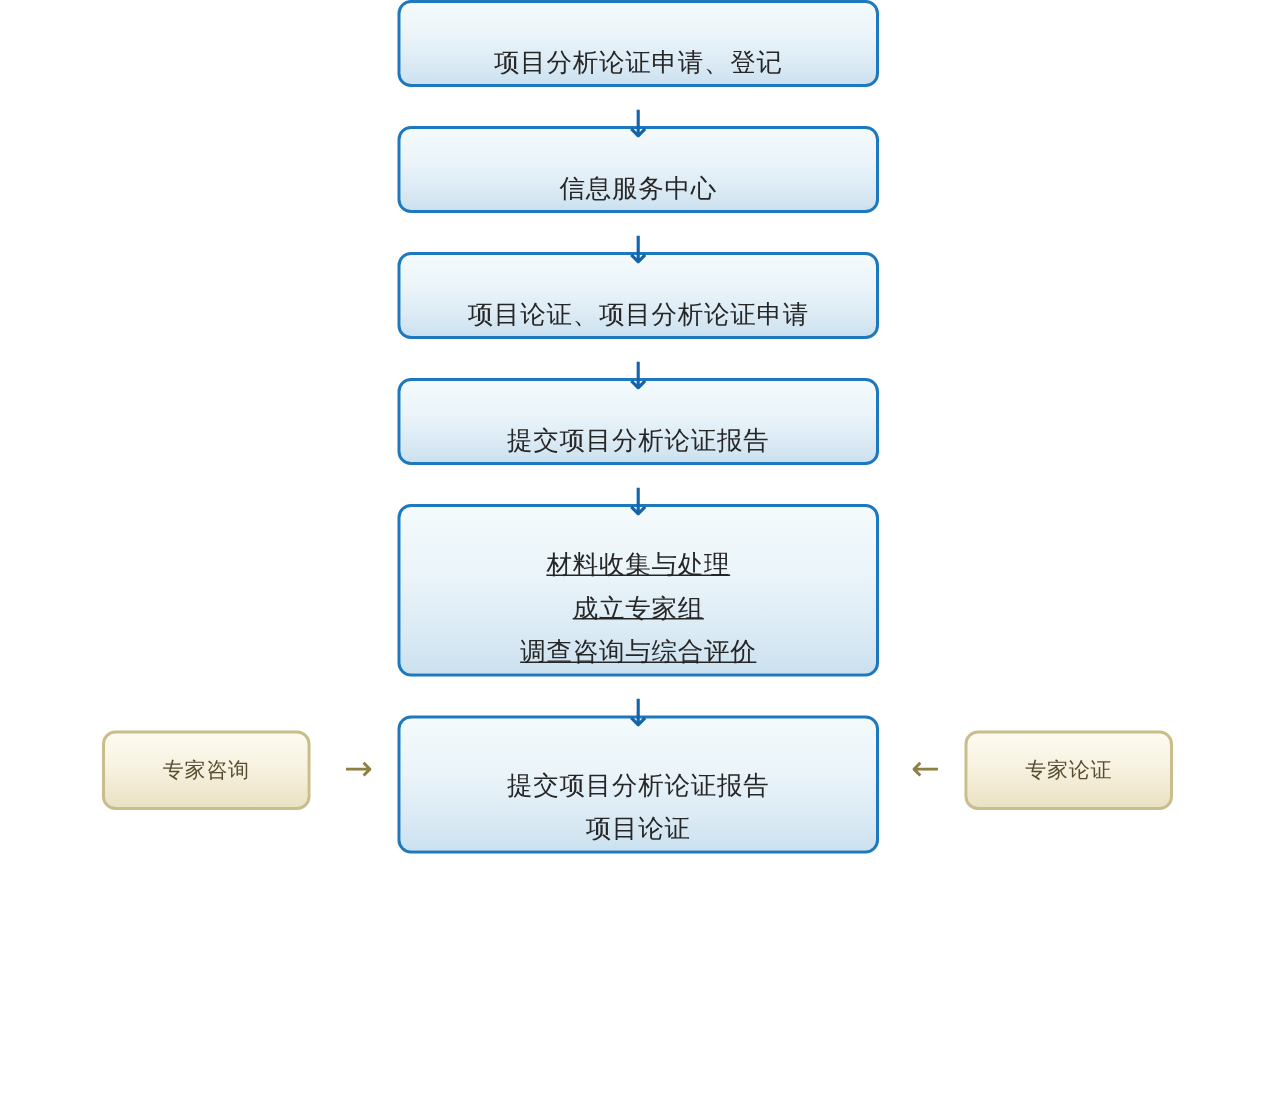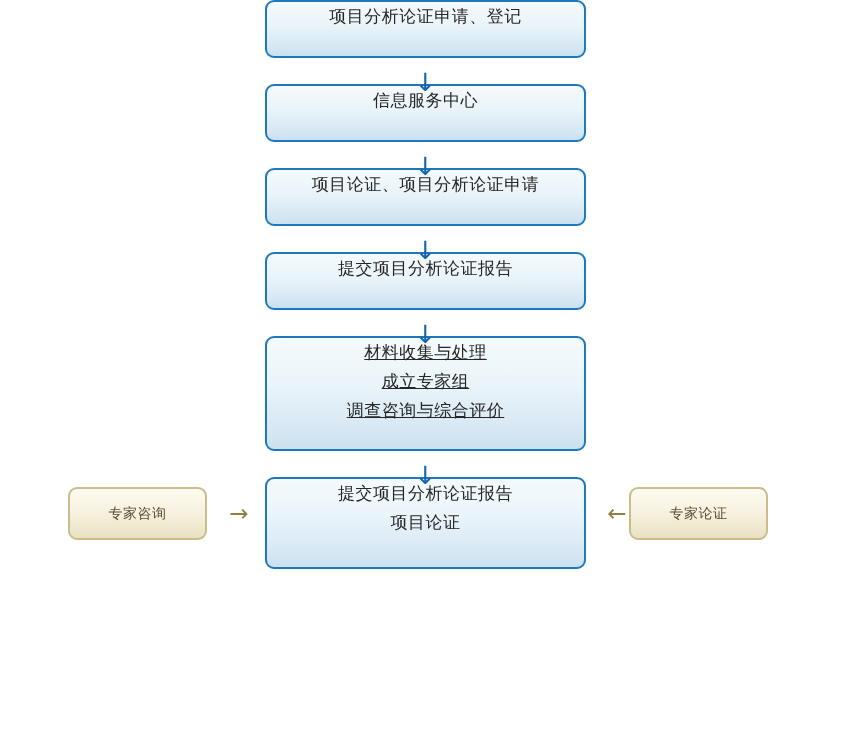--- a/index.html
+++ b/index.html
@@ -32,21 +32,21 @@
     box-sizing: border-box;
     width: 321px;
     border: 2px solid #1d78bd;
     border-radius: 9px;
     background: linear-gradient(to bottom, #f4fafc 0%, #eaf4f9 42%, #d9e9f4 78%, #cbe1ef 100%);
     color: #262626;
     font-size: 17px;
     line-height: 29px;
     text-align: center;
     display: flex;
-    align-items: flex-start;
+    align-items: flex-end;
     justify-content: center;
     letter-spacing: 0.5px;
   }
 
   .proc-box .lines {
     padding: 0 8px;
   }
 
   .h-58 { height: 58px; }
   .h-115 { height: 115px; text-decoration: underline; }
@@ -74,21 +74,21 @@
     border-radius: 9px;
     background: linear-gradient(to bottom, #fdfbf0 0%, #f7f2e1 45%, #efe8ce 80%, #e9e1c2 100%);
     color: #584d30;
     font-size: 14px;
     display: flex;
     align-items: center;
     justify-content: center;
     letter-spacing: 0.5px;
   }
   #aux-left  { left: 68px;  top: 487px; }
-  #aux-right { left: 629px; top: 487px; }
+  #aux-right { left: 643px; top: 487px; }
 
   
   .h-arrow {
     position: absolute;
     color: #8e8043;
     font-size: 23px;
     line-height: 1;
     font-family: "DejaVu Sans", sans-serif;
     user-select: none;
     width: 40px;

